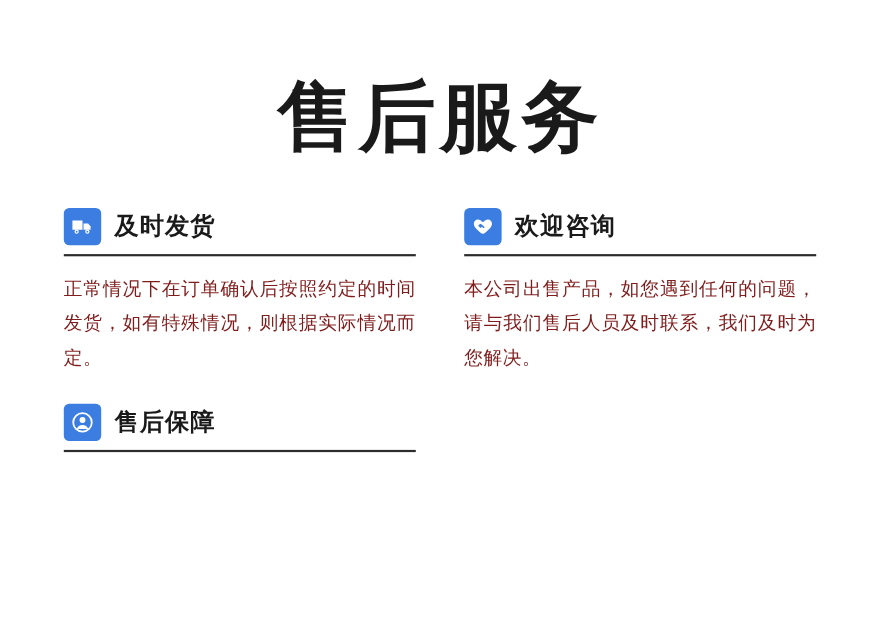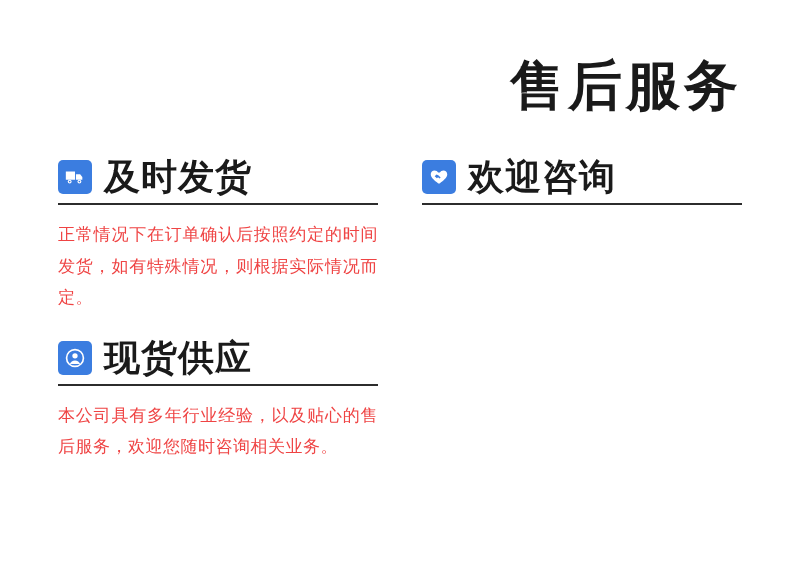--- a/index.html
+++ b/index.html
@@ -15,26 +15,26 @@
     overflow: hidden;
   }
   .page {
     width: 800px;
     height: 570px;
     position: relative;
     box-sizing: border-box;
     padding: 0 58px;
   }
   .page-title {
-    text-align: right;
-    font-size: 54px;
+    text-align: center;
+    font-size: 70px;
     font-weight: bold;
     letter-spacing: 4px;
     color: #1a1a1a;
-    margin: 0;
+    margin: 12px;
     padding-top: 56px;
     line-height: 1.1;
   }
   .grid {
     margin-top: 44px;
     display: grid;
     grid-template-columns: 1fr 1fr;
     column-gap: 44px;
     row-gap: 26px;
   }
@@ -55,32 +55,32 @@
     border-radius: 5px;
     margin-right: 12px;
     display: flex;
     align-items: center;
     justify-content: center;
   }
   .card-icon svg {
     display: block;
   }
   .card-title {
-    font-size: 36px;
+    font-size: 22px;
     font-weight: bold;
     letter-spacing: 1px;
     line-height: 1;
     color: #1a1a1a;
   }
   .card-body {
     margin-top: 14px;
     font-size: 17px;
     line-height: 1.85;
     letter-spacing: 0.5px;
-    color: #ef4444;
+    color: #7f1d1d;
     text-align: justify;
   }
 </style>
 </head>
 <body>
 
 <div class="page">
 
   <h1 class="page-title">售后服务</h1>
 
@@ -106,31 +106,31 @@
     <div class="card">
       <div class="card-head">
         <span class="card-icon">
           <svg width="22" height="22" viewBox="0 0 24 24" aria-hidden="true">
             <path fill="#ffffff" d="M12 19.2c-0.4 0-0.8-0.15-1.1-0.42C8.2 16.6 3 13.2 3 9.1 3 6.7 4.9 5 7.1 5c1.8 0 3.2 1 3.9 2.1h2c0.7-1.1 2.1-2.1 3.9-2.1C19.1 5 21 6.7 21 9.1c0 4.1-5.2 7.5-7.9 9.68-0.3 0.27-0.7 0.42-1.1 0.42z"></path>
             <path fill="#3b7de0" d="M9.3 9.2l-2 1.9 2.4 2.3 1.3-1.2 1.6 1.5 1.2-1.1-2.6-2.5z"></path>
           </svg>
         </span>
         <span class="card-title">欢迎咨询</span>
       </div>
+      <div class="card-body">本公司出售产品，如您遇到任何的问题，请与我们售后人员及时联系，我们及时为您解决。</div>
     </div>
 
 
     <div class="card">
       <div class="card-head">
         <span class="card-icon">
           <svg width="22" height="22" viewBox="0 0 24 24" aria-hidden="true">
             <circle cx="12" cy="12" r="9.2" fill="none" stroke="#ffffff" stroke-width="1.8"></circle>
             <circle cx="12" cy="9.6" r="2.9" fill="#ffffff"></circle>
             <path fill="#ffffff" d="M6.4 18.6c0.7-2.5 2.9-4 5.6-4s4.9 1.5 5.6 4z"></path>
           </svg>
         </span>
-        <span class="card-title">现货供应</span>
+        <span class="card-title">售后保障</span>
       </div>
-      <div class="card-body">本公司具有多年行业经验，以及贴心的售后服务，欢迎您随时咨询相关业务。</div>
     </div>
 
   </div>
 </div>
 
 </body></html>

